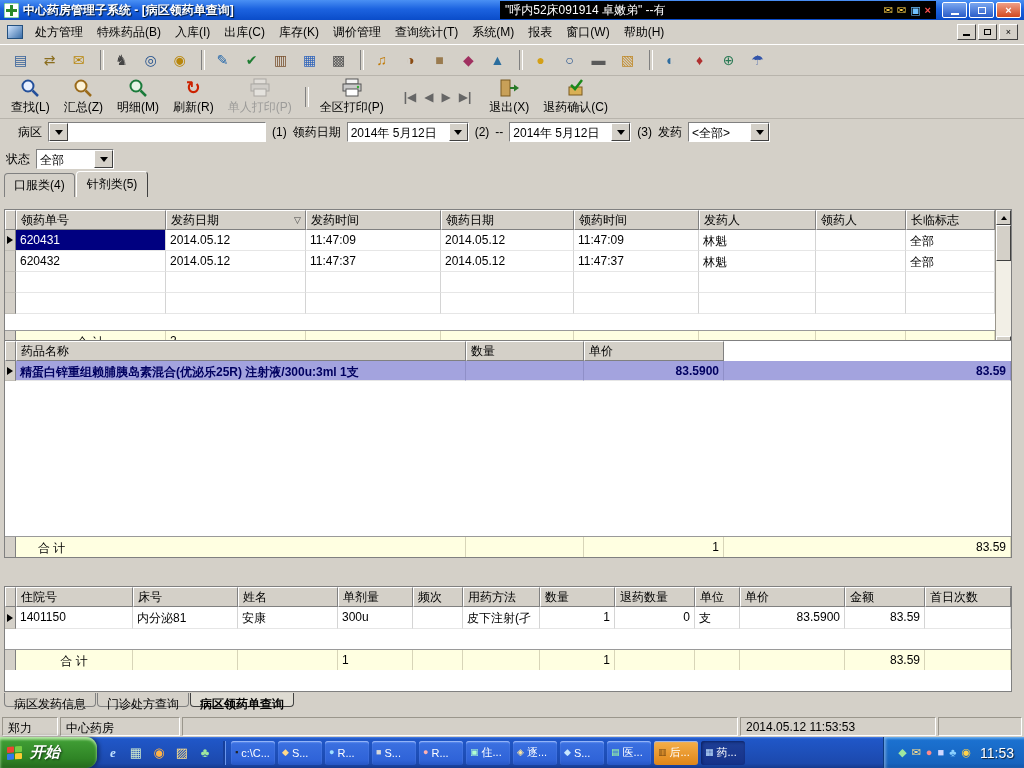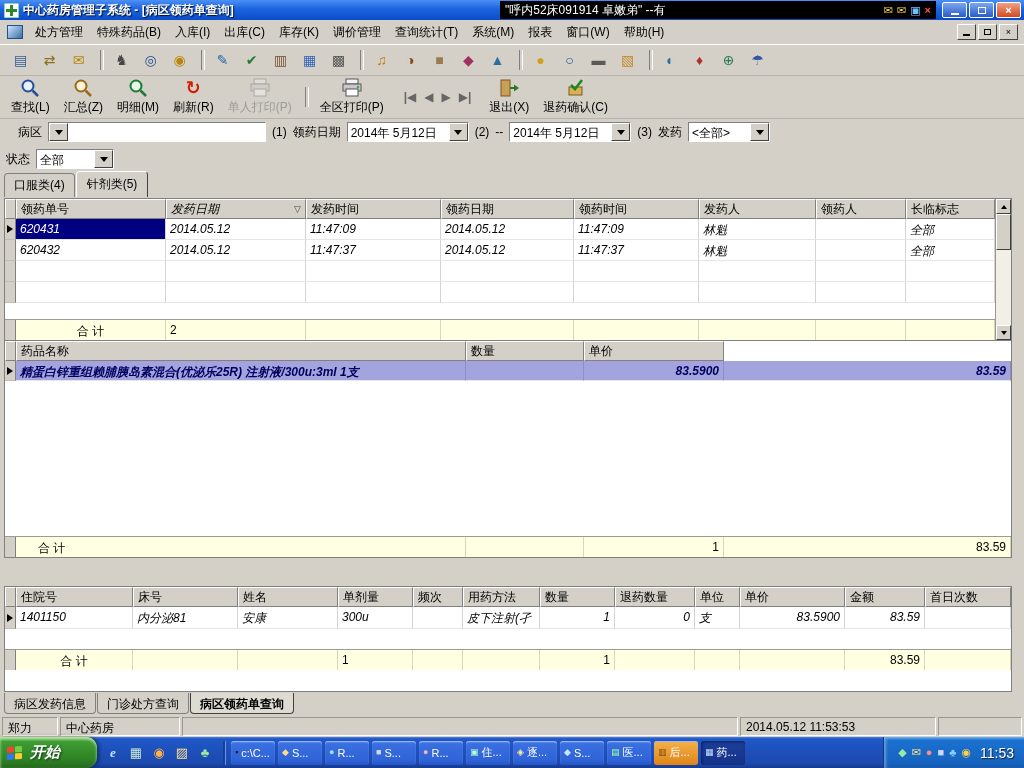--- a/index.html
+++ b/index.html
@@ -68,40 +68,40 @@
   .tab.active{border-color:#fff #404040 #D4D0C8 #fff;padding:4px 10px;position:relative;z-index:2;}
 
   
   .grid{position:absolute;left:4px;width:1008px;background:#fff;border:1px solid #808080;box-sizing:border-box;}
   .gcontent{height:100%;display:flex;flex-direction:column;}
   .ghead{display:flex;height:20px;flex:0 0 20px;}
   .hc{background:#D4D0C8;border-top:1px solid #fff;border-left:1px solid #fff;border-right:1px solid #808080;
     border-bottom:1px solid #808080;box-sizing:border-box;padding:2px 4px;white-space:nowrap;overflow:hidden;
     display:flex;align-items:center;}
   .hind{width:11px;flex:0 0 11px;padding:0;}
-  .grow{display:flex;height:21px;flex:0 0 21px;font-style:italic;}
+  .grow{display:flex;height:21px;flex:0 0 21px;}
   .gind{width:11px;flex:0 0 11px;background:#D4D0C8;border-right:1px solid #808080;border-bottom:1px solid #c0bdb5;
     box-sizing:border-box;display:flex;align-items:center;justify-content:center;}
   .gc{border-right:1px solid #d4d4d4;border-bottom:1px solid #e6e6e6;box-sizing:border-box;
     padding:3px 4px 0;white-space:nowrap;overflow:hidden;}
   .num{text-align:right;}
   .gfiller{flex:1 1 auto;background:#fff;}
   .gfoot{display:flex;height:20px;flex:0 0 20px;background:#FFFFE1;border-top:1px solid #9a9a9a;}
   .gfoot .gc{border-right:1px solid #d8d5b8;border-bottom:none;}
   .gfoot .gind{border-bottom:none;}
   .cur{width:0;height:0;border-top:4px solid transparent;border-bottom:4px solid transparent;border-left:6px solid #000;}
   .sel-cell{background:#000080;color:#fff;}
   .sel-row .gc{background:#A3A3DE;color:#000060;font-weight:bold;border-right-color:#8f8fc8;}
 
-  #grid1{top:198px;height:143px;}
+  #grid1{top:209px;height:143px;}
   .g1main{margin-right:16px;height:100%;display:flex;flex-direction:column;}
   .g1c1{width:150px;flex:0 0 150px;} .g1c2{width:140px;flex:0 0 140px;} .g1c3{width:135px;flex:0 0 135px;}
   .g1c4{width:133px;flex:0 0 133px;} .g1c5{width:125px;flex:0 0 125px;} .g1c6{width:117px;flex:0 0 117px;}
   .g1c7{width:90px;flex:0 0 90px;text-align:center;} .g1c8{flex:1 1 auto;}
-  .hc.g1c2{justify-content:space-between;font-style:italic;}
+  .hc.g1c2{justify-content:space-between;}
   .sortg{font-size:9px;color:#444;}
 
   .vscroll{position:absolute;top:0;right:0;bottom:0;width:16px;background:#f2efe6;border-left:1px solid #9a968c;box-sizing:border-box;}
   .sbtn{position:absolute;left:0;width:15px;height:15px;background:#D4D0C8;border:1px solid;
     border-color:#fff #404040 #404040 #fff;box-sizing:border-box;display:flex;align-items:center;justify-content:center;}
   .sbtn.up{top:0;} .sbtn.down{bottom:0;}
   .uarr{width:0;height:0;border-left:3px solid transparent;border-right:3px solid transparent;border-bottom:4px solid #000;}
   .dnarr{width:0;height:0;border-left:3px solid transparent;border-right:3px solid transparent;border-top:4px solid #000;}
   .sthumb{position:absolute;left:0;top:15px;width:15px;height:36px;background:#D4D0C8;border:1px solid;
     border-color:#fff #404040 #404040 #fff;box-sizing:border-box;}
@@ -116,21 +116,21 @@
   .g3c4{width:75px;flex:0 0 75px;} .g3c5{width:50px;flex:0 0 50px;} .g3c6{width:77px;flex:0 0 77px;}
   .g3c7{width:75px;flex:0 0 75px;} .g3c8{width:80px;flex:0 0 80px;} .g3c9{width:45px;flex:0 0 45px;}
   .g3c10{width:105px;flex:0 0 105px;} .g3c11{width:80px;flex:0 0 80px;} .g3c12{flex:1 1 auto;}
   #grid3 .grow{height:22px;flex:0 0 22px;}
   .gfill20{flex:0 0 20px;background:#fff;}
   .ctr{text-align:center;}
 
   
   #btabs{position:absolute;top:693px;left:4px;display:flex;}
   .btab{padding:3px 9px;background:#D4D0C8;border:1px solid #808080;border-top:none;
-    border-radius:0 0 4px 4px;margin-right:1px;height:21px;box-sizing:border-box;white-space:nowrap;}
+    border-radius:0 0 4px 4px;margin-right:1px;height:14px;box-sizing:border-box;white-space:nowrap;}
   .btab.active{font-weight:bold;border:1px solid #404040;border-top:none;background:#dedbd2;}
 
   
   #statusbar{position:absolute;top:716px;left:0;width:100%;height:21px;background:#D4D0C8;
     display:flex;gap:2px;padding:1px 2px;box-sizing:border-box;}
   .spanel{border:1px solid;border-color:#9a968c #fff #fff #9a968c;box-sizing:border-box;
     padding:2px 5px 0;overflow:hidden;white-space:nowrap;}
   .sp1{width:56px;flex:0 0 56px;} .sp2{width:120px;flex:0 0 120px;} .sp3{flex:1 1 auto;}
   .sp4{width:196px;flex:0 0 196px;} .sp5{width:84px;flex:0 0 84px;}
 

